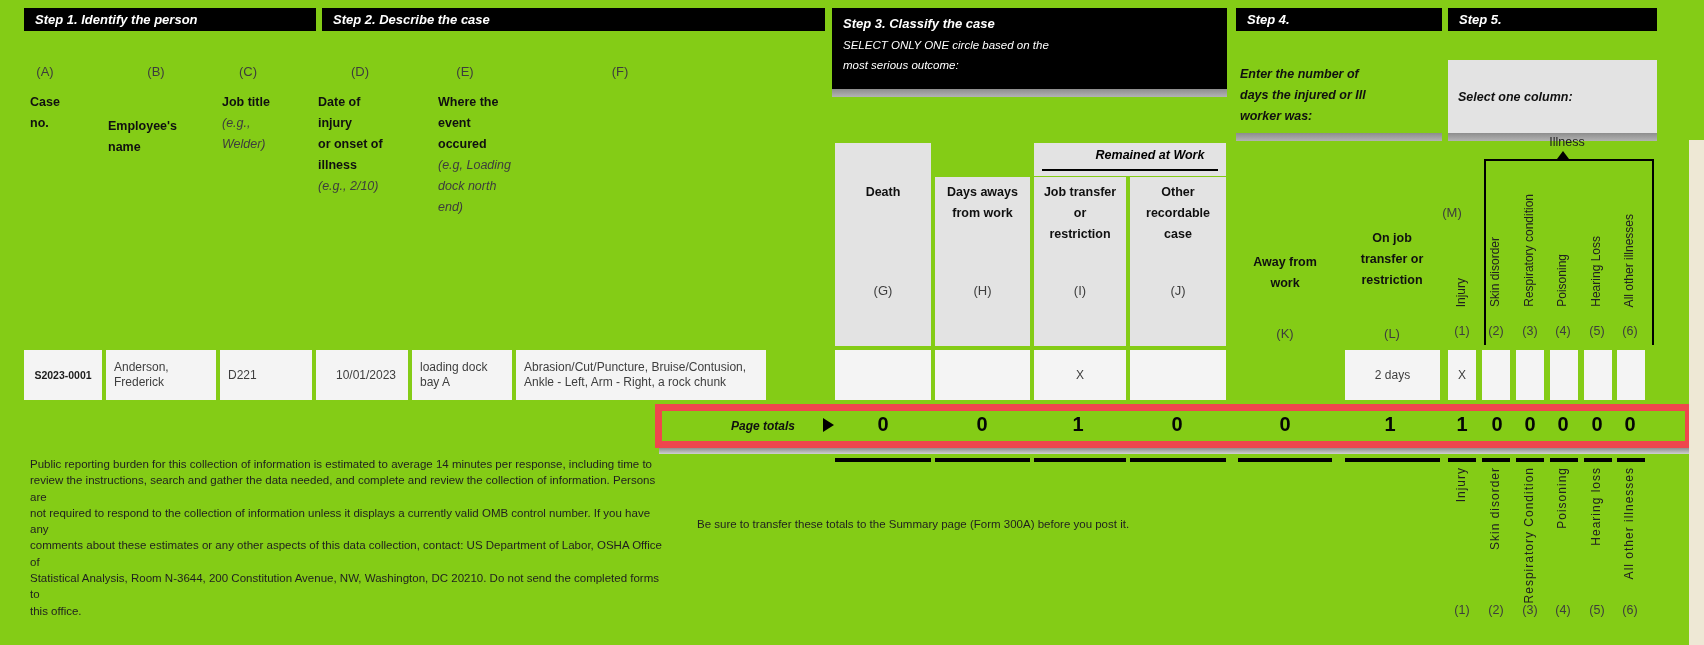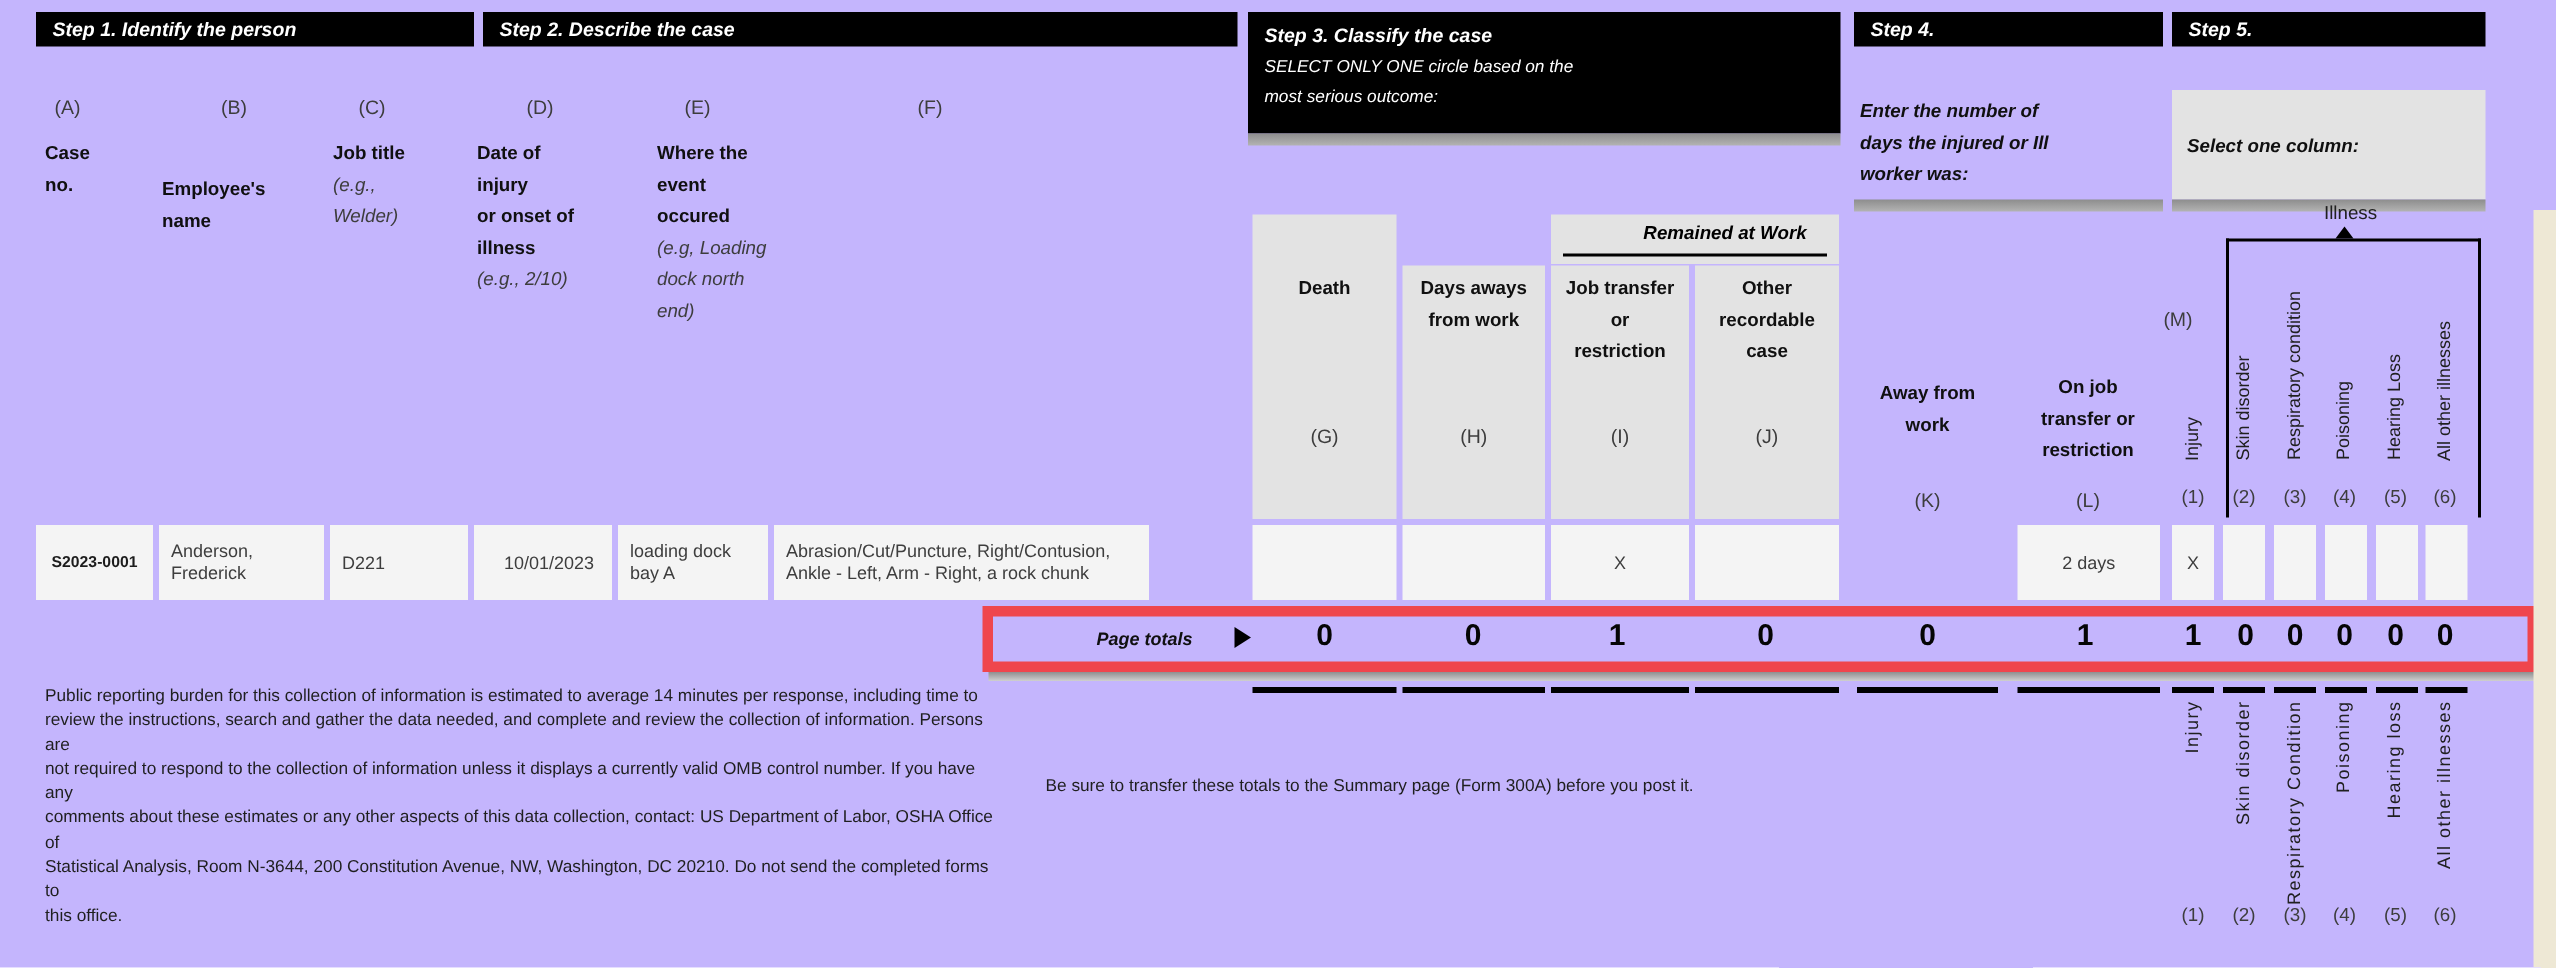--- a/index.html
+++ b/index.html
@@ -1,16 +1,16 @@
 <!DOCTYPE html>
 <html><head>
 <meta charset="utf-8">
 <style>
   html,body{margin:0;padding:0;background:#fff;}
-  .canvas{position:relative;width:1704px;height:645px;background:#c4b5fd;overflow:hidden;
+  .canvas{position:relative;width:1704px;height:645px;background:#84cc16;overflow:hidden;
           font-family:"Liberation Sans","DejaVu Sans",sans-serif;color:#1a1a1a;}
   .hbar{position:absolute;height:23px;background:#000;color:#fff;display:flex;align-items:center;
         padding-left:11px;box-sizing:border-box;font-weight:bold;font-style:italic;font-size:13px;}
   .s3box{position:absolute;background:#000;color:#fff;box-sizing:border-box;padding:5px 0 0 11px;}
   .s3title{font-weight:bold;font-style:italic;font-size:13px;line-height:22px;}
   .s3note{font-style:italic;font-size:11.5px;line-height:20px;white-space:pre-line;}
   .graybar{position:absolute;height:8px;background:linear-gradient(#8d8d8d,#b3b3b3);}
   .letter{position:absolute;font-size:13px;color:#3d3d3d;text-align:center;}
   .coltitle{position:absolute;font-weight:bold;font-size:12.5px;line-height:21px;white-space:pre-line;color:#101010;}
   .hint{font-weight:normal;font-style:italic;color:#3d3d3d;}
@@ -122,21 +122,21 @@
 recordable
 case</div>
 
   <div class="letter" style="left:835px;top:283px;width:96px;">(G)</div>
   <div class="letter" style="left:935px;top:283px;width:95px;">(H)</div>
   <div class="letter" style="left:1034px;top:283px;width:92px;">(I)</div>
   <div class="letter" style="left:1130px;top:283px;width:96px;">(J)</div>
 
   <div class="glabel" style="left:1238px;top:252px;width:94px;">Away from
 work</div>
-  <div class="glabel" style="left:1340px;top:248px;width:104px;text-align:center;">On job
+  <div class="glabel" style="left:1340px;top:228px;width:104px;text-align:center;">On job
 transfer or
 restriction</div>
   <div class="letter" style="left:1238px;top:326px;width:94px;">(K)</div>
   <div class="letter" style="left:1340px;top:326px;width:104px;">(L)</div>
 
   <div class="letter" style="left:1432px;top:205px;width:40px;">(M)</div>
   <div class="illtxt" style="left:1530px;top:135px;width:74px;">Illness</div>
   <div class="tri-u"></div>
   <div class="bline" style="left:1484px;top:159px;width:170px;height:2px;"></div>
   <div class="bline" style="left:1484px;top:159px;width:2px;height:186px;"></div>
@@ -156,21 +156,21 @@
   <div class="num" style="left:1582px;top:324px;">(5)</div>
   <div class="num" style="left:1615px;top:324px;">(6)</div>
 
   <div class="rowcell ctr" style="left:24px;width:78px;"><span class="casec">S2023-0001</span></div>
   <div class="rowcell" style="left:106px;width:110px;">Anderson,
 Frederick</div>
   <div class="rowcell" style="left:220px;width:92px;">D221</div>
   <div class="rowcell" style="left:316px;width:92px;text-align:center;">10/01/2023</div>
   <div class="rowcell" style="left:412px;width:100px;">loading dock
 bay A</div>
-  <div class="rowcell" style="left:516px;width:250px;">Abrasion/Cut/Puncture, Right/Contusion,
+  <div class="rowcell" style="left:516px;width:250px;">Abrasion/Cut/Puncture, Bruise/Contusion,
 Ankle - Left, Arm - Right, a rock chunk</div>
   <div class="rowcell ctr" style="left:835px;width:96px;"></div>
   <div class="rowcell ctr" style="left:935px;width:95px;"></div>
   <div class="rowcell ctr" style="left:1034px;width:92px;">X</div>
   <div class="rowcell ctr" style="left:1130px;width:96px;"></div>
   <div class="rowcell ctr" style="left:1345px;width:95px;">2 days</div>
   <div class="rowcell ctr" style="left:1448px;width:28px;">X</div>
   <div class="rowcell ctr" style="left:1482px;width:28px;"></div>
   <div class="rowcell ctr" style="left:1516px;width:28px;"></div>
   <div class="rowcell ctr" style="left:1550px;width:28px;"></div>

